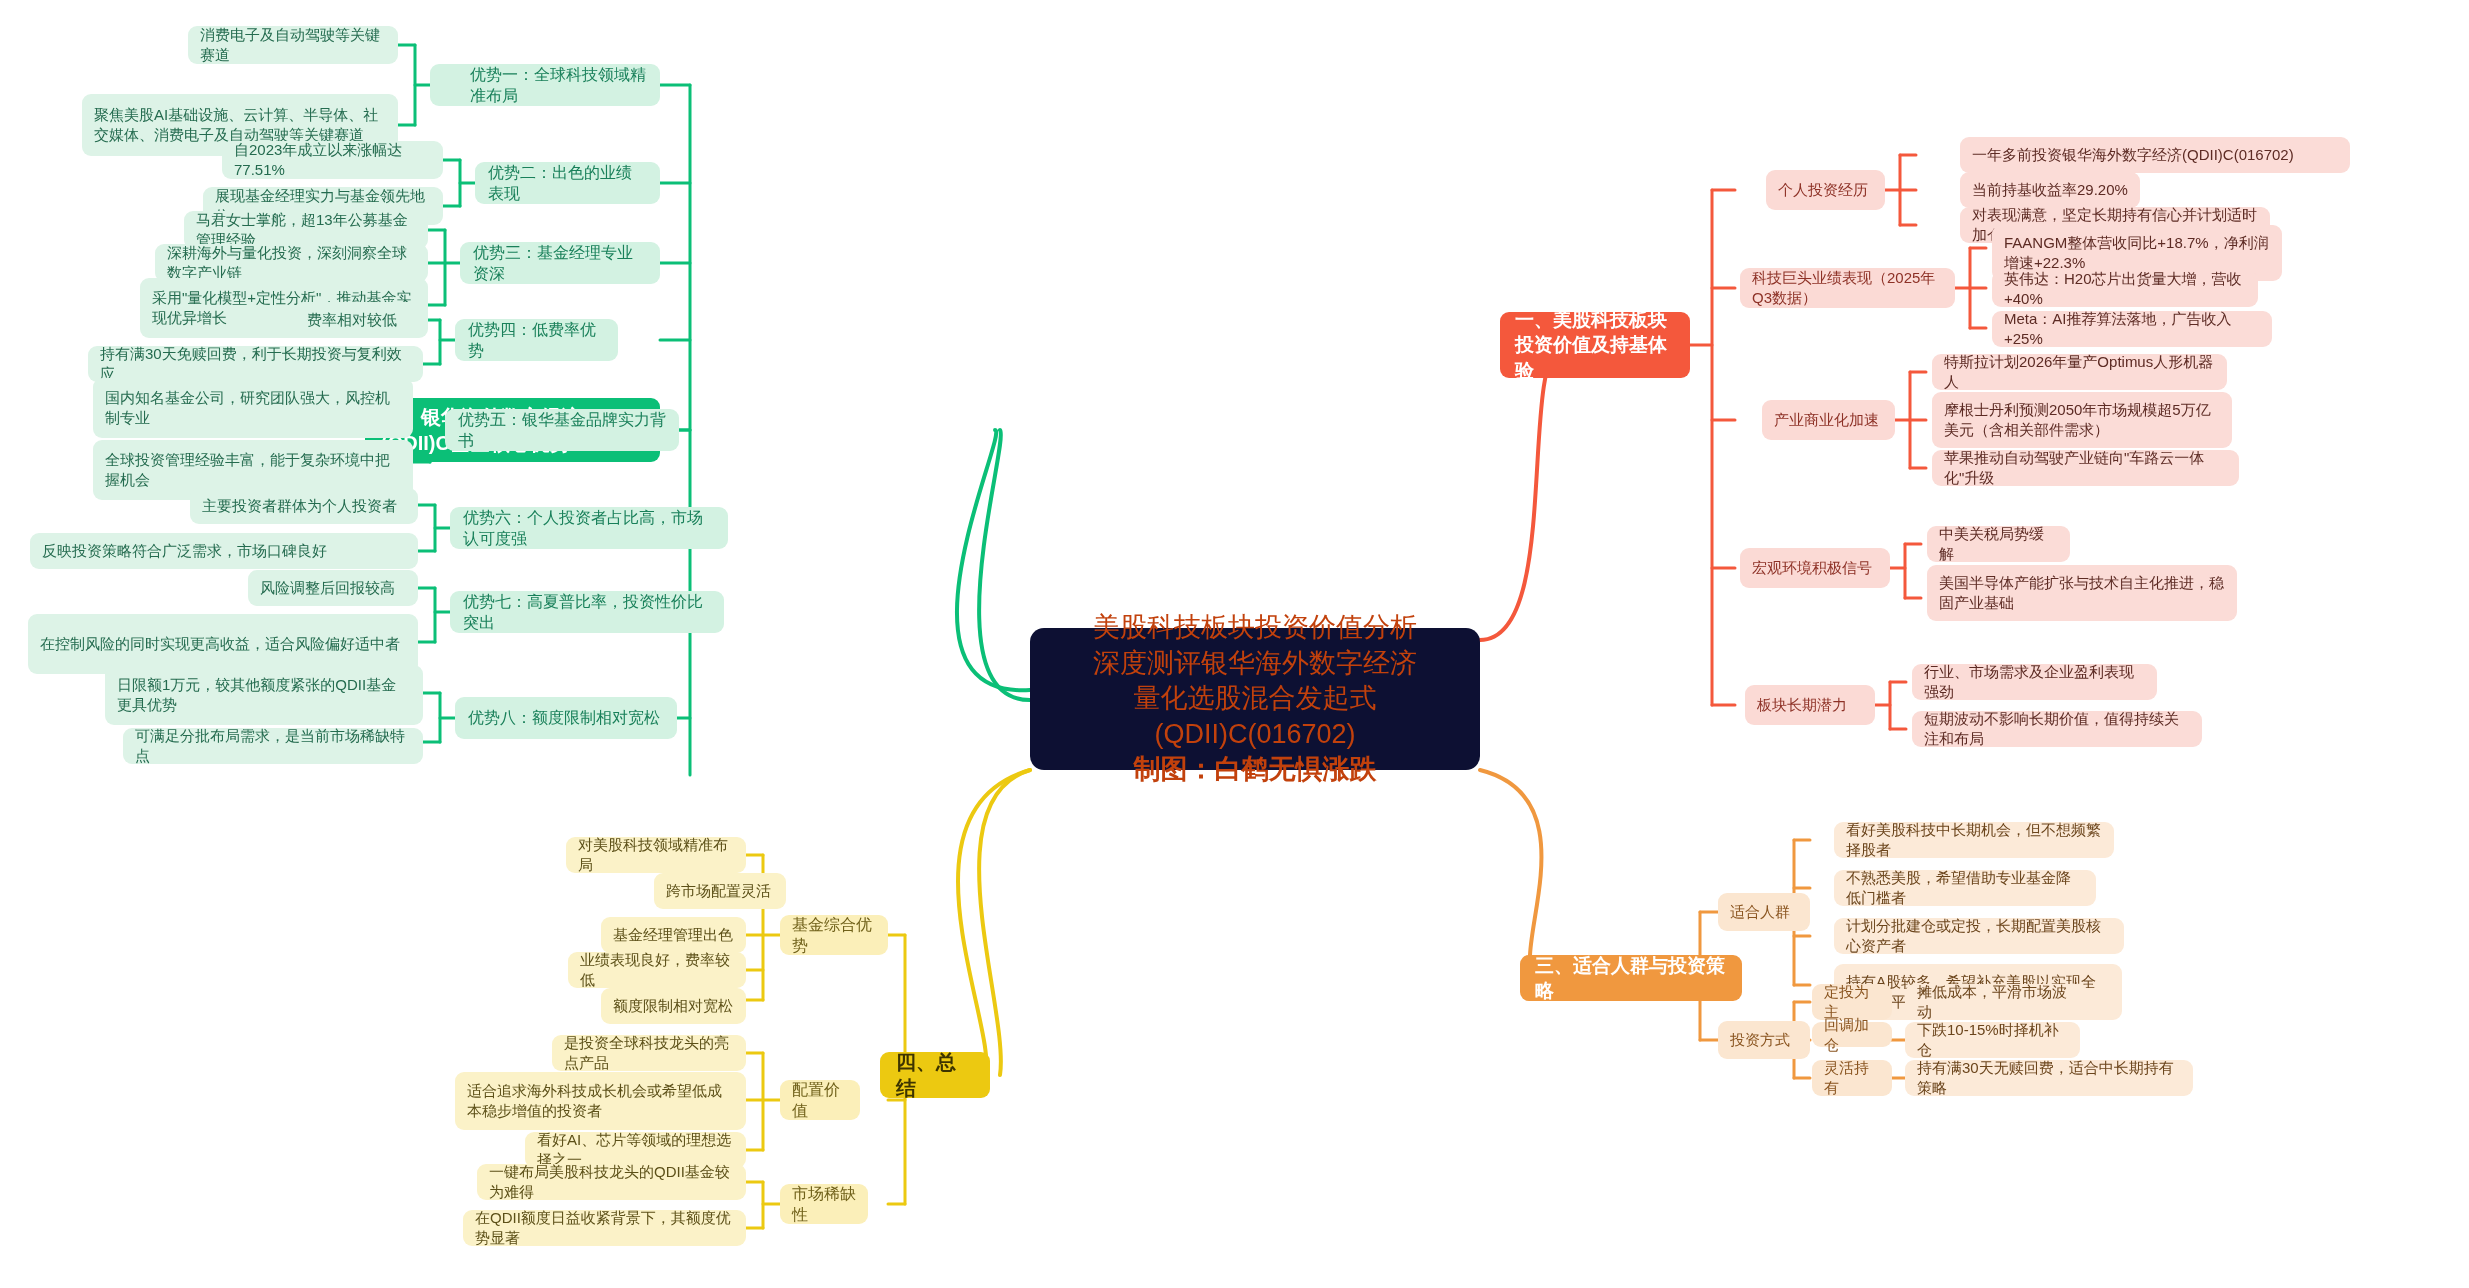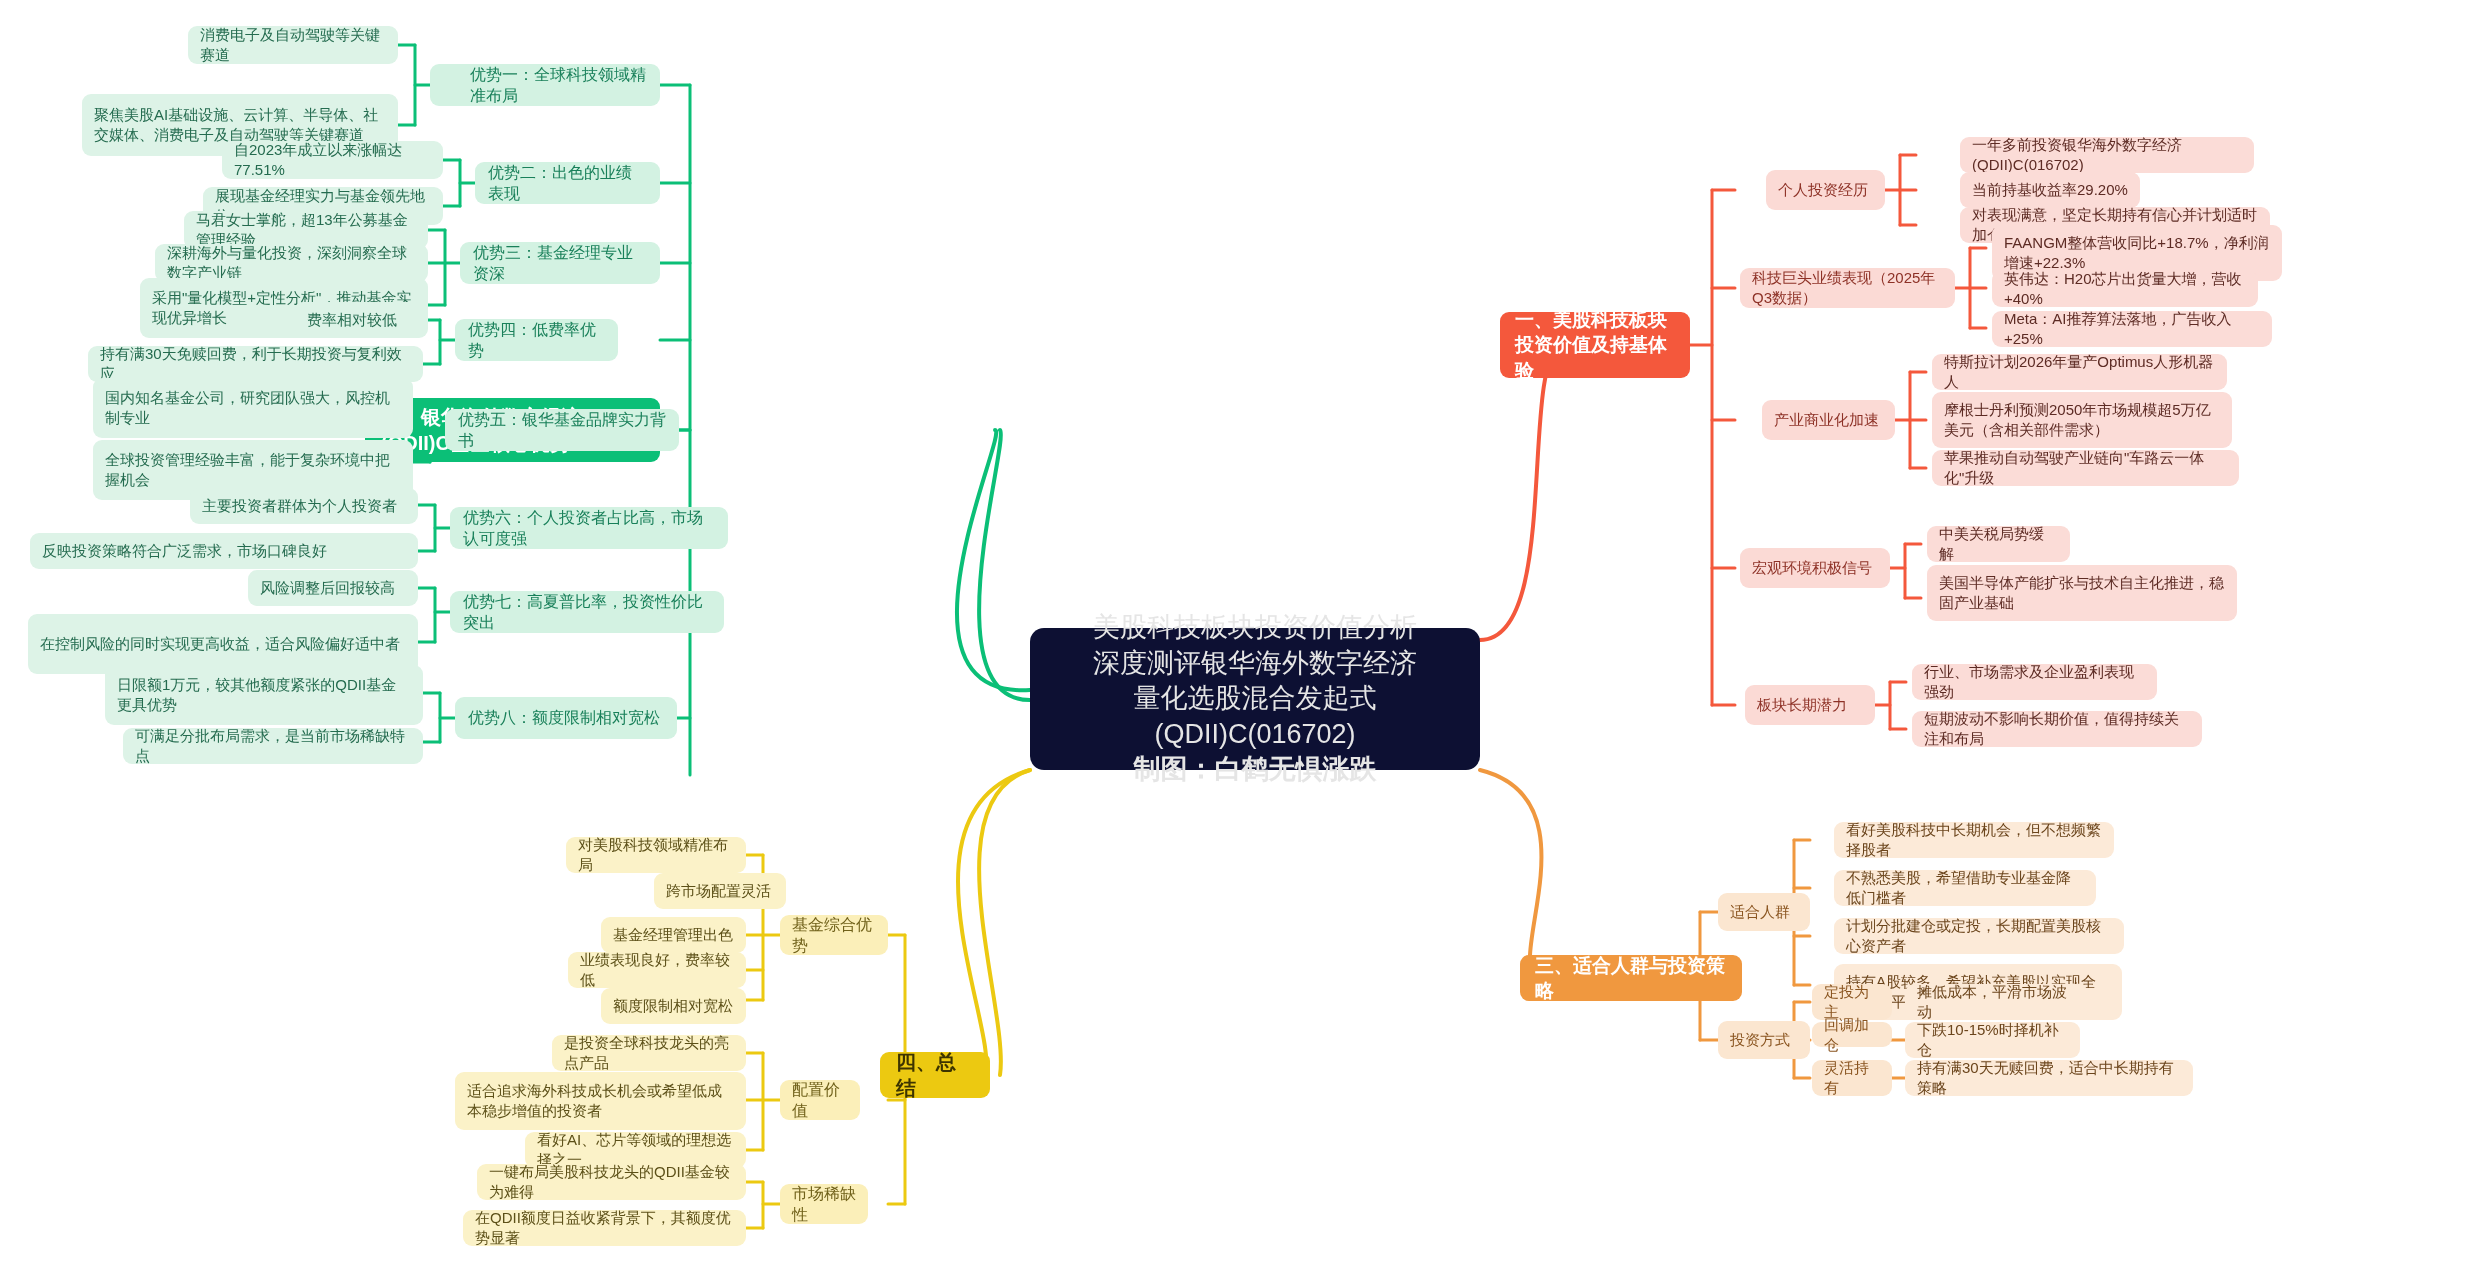--- a/index.html
+++ b/index.html
@@ -8,21 +8,21 @@
     width:2469px;height:1288px;position:relative;overflow:hidden;
   }
   #canvas{position:absolute;left:0;top:0;width:2469px;height:1288px;}
   svg#links{position:absolute;left:0;top:0;width:2469px;height:1288px;pointer-events:none;}
   .node{position:absolute;box-sizing:border-box;border-radius:9px;
         display:flex;align-items:center;}
   .node span{display:block;width:100%;line-height:1.32;}
 
   
   .central{
-    background:#0d1033;color:#e5e5e5;border-radius:14px;
+    background:#0d1033;color:#c2410c;border-radius:14px;
     text-align:center;justify-content:center;
     font-size:27px;line-height:1.34;padding:16px 22px;
   }
   .central .ln{display:block;}
   .central .ln.bold{font-weight:bold;}
 
   
   .g-main{background:#0bbf77;color:#ffffff;font-size:20px;font-weight:bold;padding:12px 16px;line-height:1.4;}
   .g-sub{background:#d3f2e2;color:#19805a;font-size:16px;padding:9px 13px;}
   .g-leaf{background:#ddf3e7;color:#246b4f;font-size:15px;padding:8px 12px;}
@@ -293,21 +293,21 @@
   <span>可满足分批布局需求，是当前市场稀缺特点</span>
     </div>
 
 <div class="node r-main" style="left:1500px;top:312px;width:190px;height:66px;">
   <span class="wrap2">一、美股科技板块投资价值及持基体验</span>
 </div>
 
 <div class="node r-sub" style="left:1766px;top:170px;width:119px;height:40px;">
   <span>个人投资经历</span>
     </div>
-<div class="node r-leaf" style="left:1960px;top:137px;width:294px;height:36px;align-items:center;">
+<div class="node r-leaf" style="left:1960px;top:137px;width:390px;height:36px;align-items:center;">
   <span>一年多前投资银华海外数字经济(QDII)C(016702)</span>
     </div>
 <div class="node r-leaf" style="left:1960px;top:172px;width:180px;height:36px;">
   <span>当前持基收益率29.20%</span>
     </div>
 <div class="node r-leaf" style="left:1960px;top:207px;width:310px;height:36px;">
   <span>对表现满意，坚定长期持有信心并计划适时加仓</span>
     </div>
 
 <div class="node r-sub" style="left:1740px;top:268px;width:215px;height:40px;">

